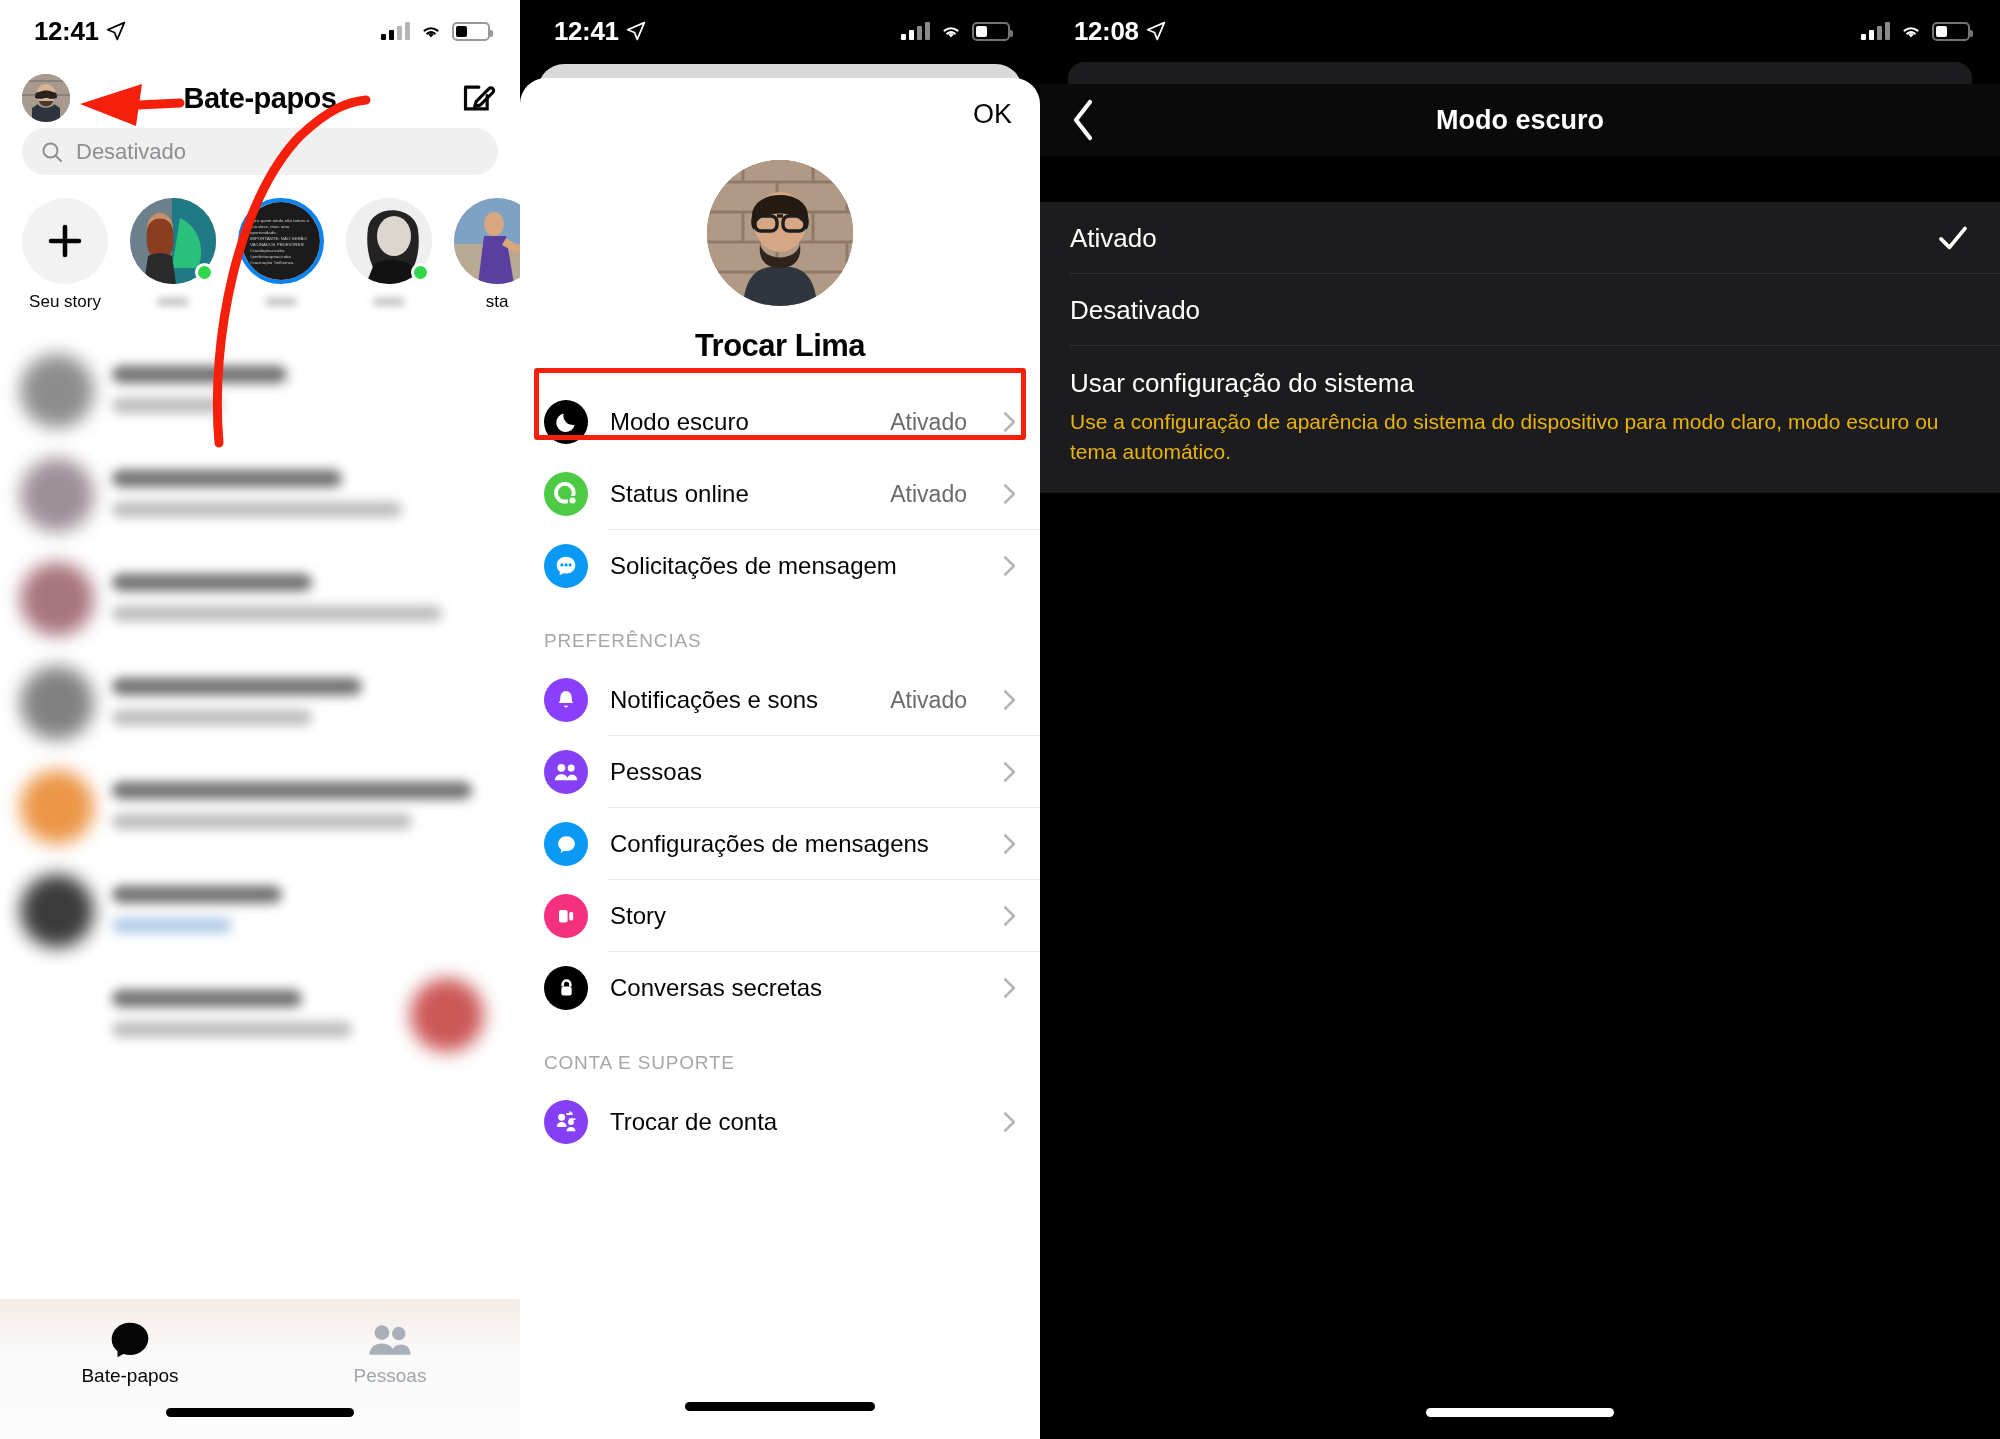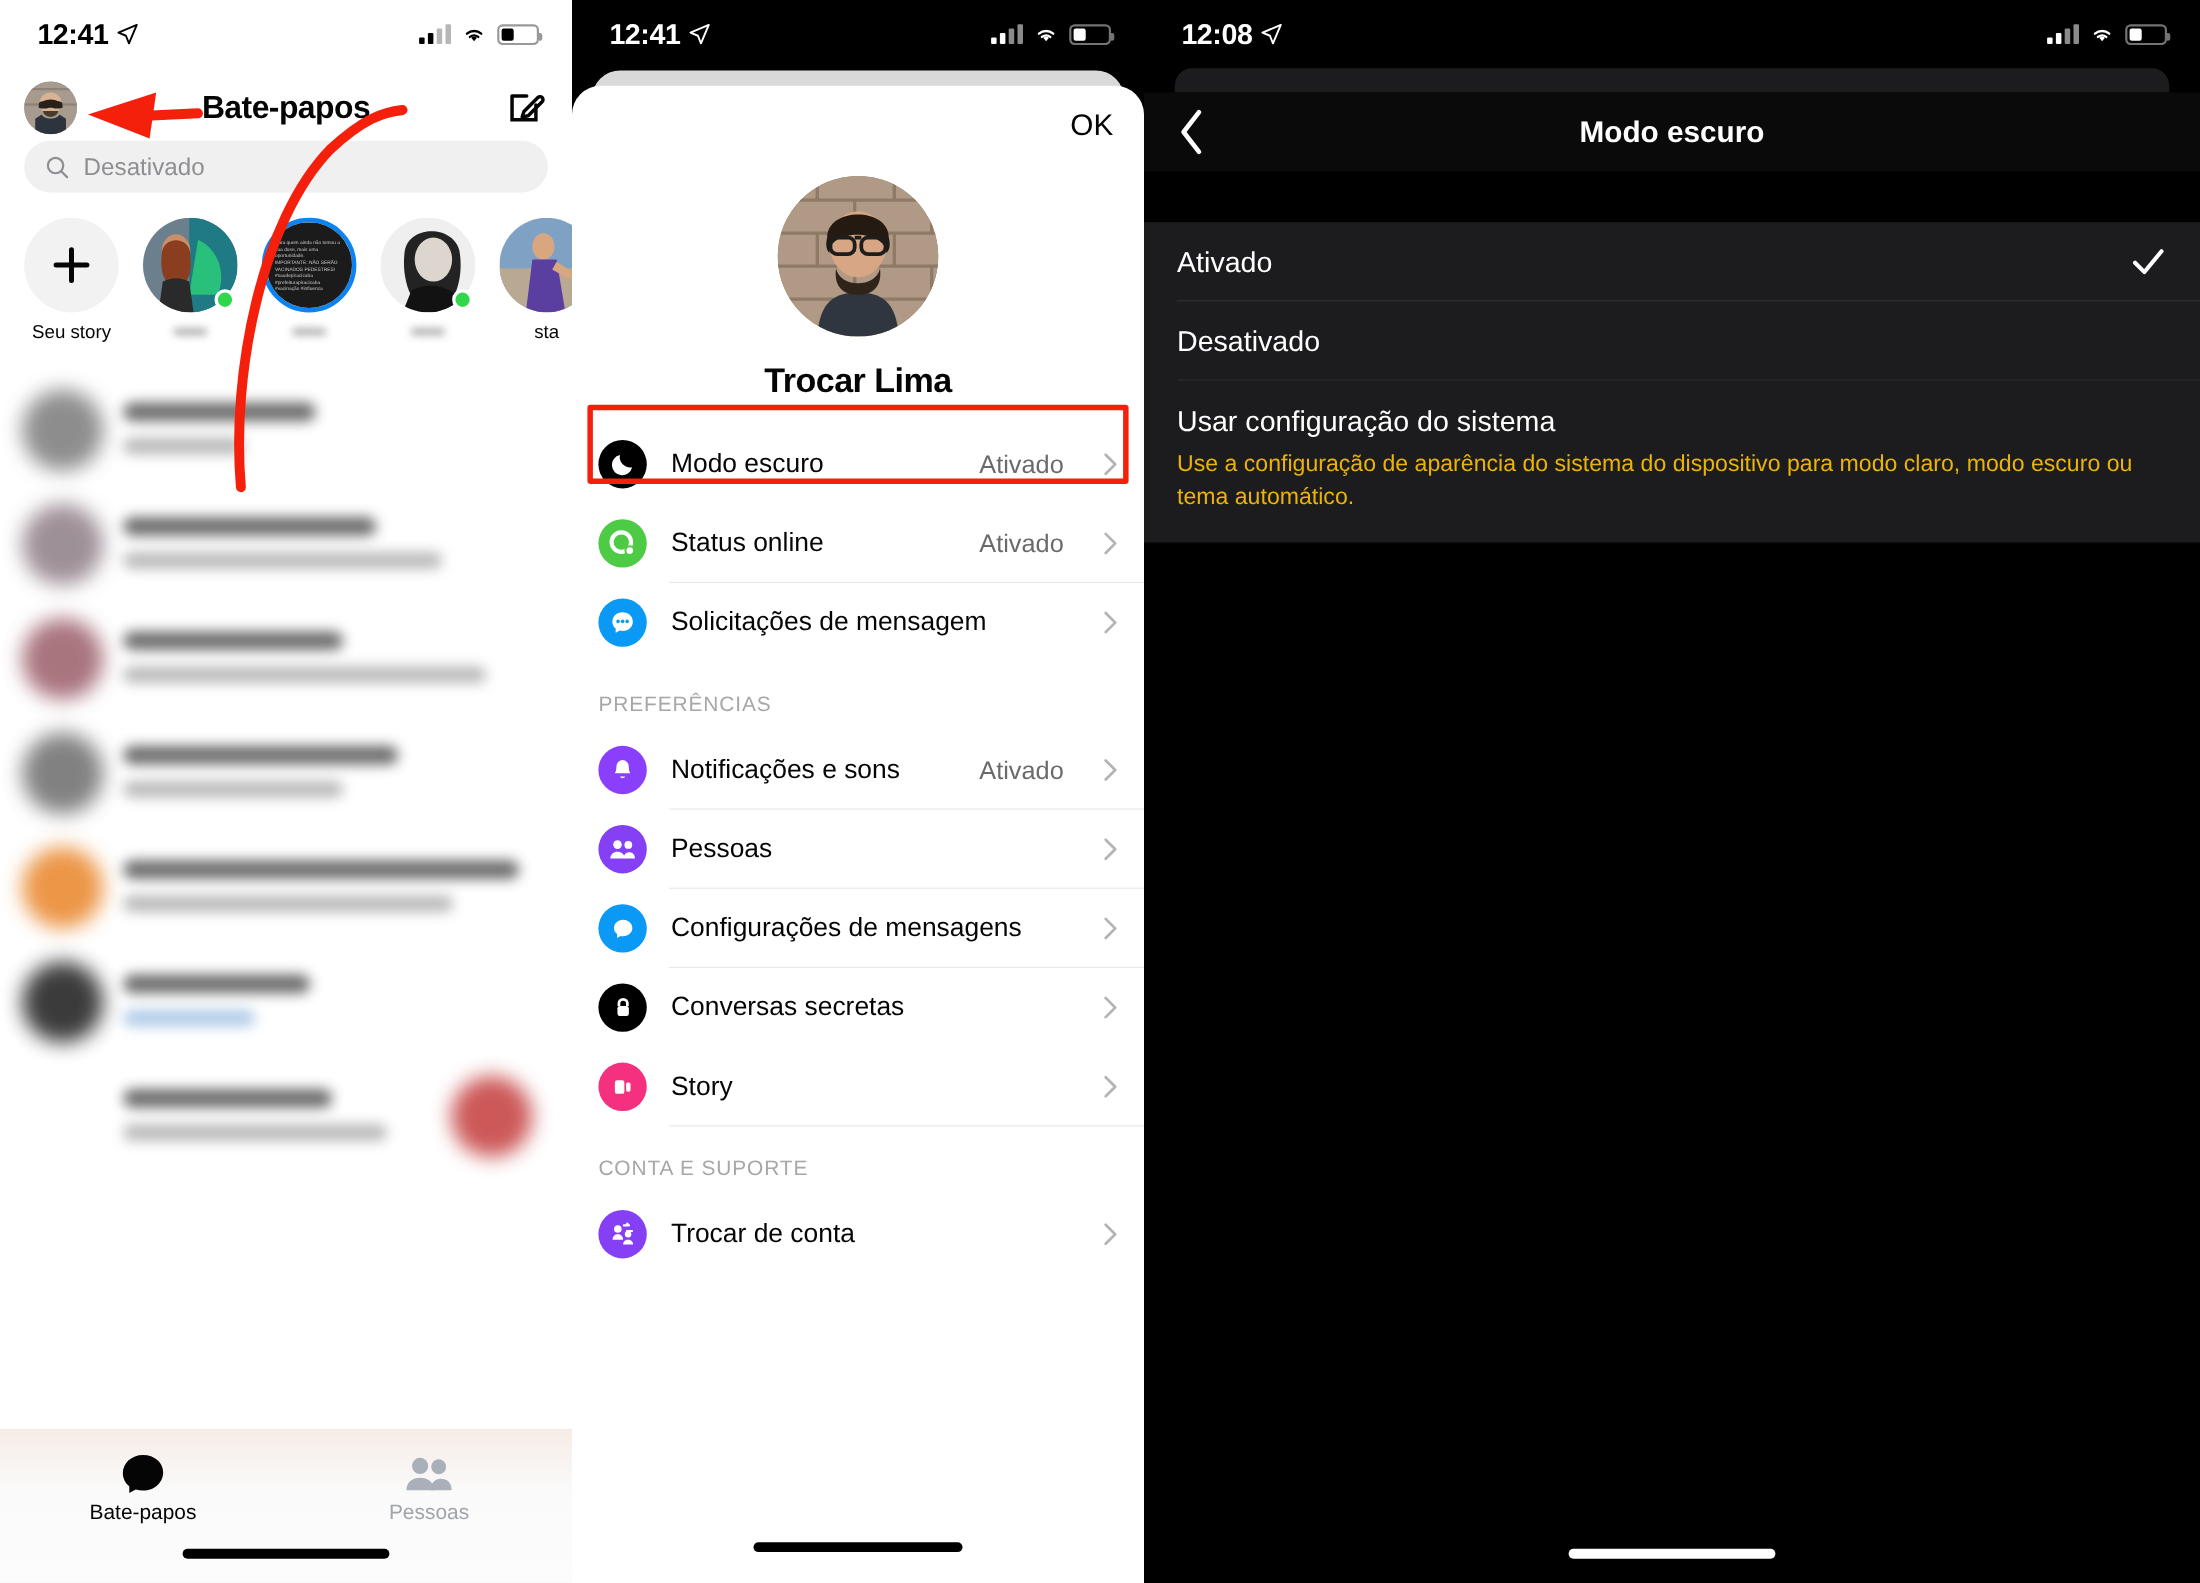--- a/index.html
+++ b/index.html
@@ -555,46 +555,46 @@
               <path d="M12 4c-4.6 0-8 3.2-8 7.2 0 2.2 1 4 2.7 5.3v3.3l3.1-1.7c.7.2 1.4.2 2.2.2 4.6 0 8-3.2 8-7.1S16.6 4 12 4z" fill="#fff"></path>
             </svg>
           </div>
           <div class="mlabel">Configurações de mensagens</div>
           <svg class="chev" style="margin-left:auto" viewBox="0 0 12 20">
               <path d="M2 2l8 8-8 8" fill="none" stroke="#b4b4b4" stroke-width="2.3" stroke-linecap="round" stroke-linejoin="round"></path>
             </svg>
           <div class="sep"></div>
         </div>
 
+        <div class="mrow">
+          <div class="mico" style="background:#f5317f">
+            <svg width="24" height="24" viewBox="0 0 24 24">
+              <rect x="5" y="6" width="8.6" height="12.4" rx="2" fill="#fff"></rect>
+              <rect x="15.2" y="8" width="4" height="8.4" rx="1.6" fill="#fff"></rect>
+            </svg>
+          </div>
+          <div class="mlabel">Story</div>
+          <svg class="chev" style="margin-left:auto" viewBox="0 0 12 20">
+              <path d="M2 2l8 8-8 8" fill="none" stroke="#b4b4b4" stroke-width="2.3" stroke-linecap="round" stroke-linejoin="round"></path>
+            </svg>
+          <div class="sep"></div>
+        </div>
+
         <div class="mrow nosep">
           <div class="mico" style="background:#000">
             <svg width="23" height="23" viewBox="0 0 24 24">
               <path d="M8 10V7.6a4 4 0 018 0V10" fill="none" stroke="#fff" stroke-width="2.6"></path>
               <rect x="6.6" y="10" width="10.8" height="9.4" rx="2.2" fill="#fff"></rect>
             </svg>
           </div>
           <div class="mlabel">Conversas secretas</div>
           <svg class="chev" style="margin-left:auto" viewBox="0 0 12 20">
               <path d="M2 2l8 8-8 8" fill="none" stroke="#b4b4b4" stroke-width="2.3" stroke-linecap="round" stroke-linejoin="round"></path>
             </svg>
 
-        </div>
-
-        <div class="mrow">
-          <div class="mico" style="background:#f5317f">
-            <svg width="24" height="24" viewBox="0 0 24 24">
-              <rect x="5" y="6" width="8.6" height="12.4" rx="2" fill="#fff"></rect>
-              <rect x="15.2" y="8" width="4" height="8.4" rx="1.6" fill="#fff"></rect>
-            </svg>
-          </div>
-          <div class="mlabel">Story</div>
-          <svg class="chev" style="margin-left:auto" viewBox="0 0 12 20">
-              <path d="M2 2l8 8-8 8" fill="none" stroke="#b4b4b4" stroke-width="2.3" stroke-linecap="round" stroke-linejoin="round"></path>
-            </svg>
-          <div class="sep"></div>
         </div>
 
         <div class="section-hdr">CONTA E SUPORTE</div>
 
         <div class="mrow nosep">
           <div class="mico" style="background:#8540f5">
             <svg width="26" height="26" viewBox="0 0 24 24">
               <circle cx="8" cy="7.6" r="3.2" fill="#fff"></circle>
                 <circle cx="16.6" cy="12" r="2.7" fill="#fff"></circle>
               <path d="M3.6 16.6c0-3 2-4.6 4.4-4.6s4.4 1.6 4.4 4.6z" fill="#fff"></path>

